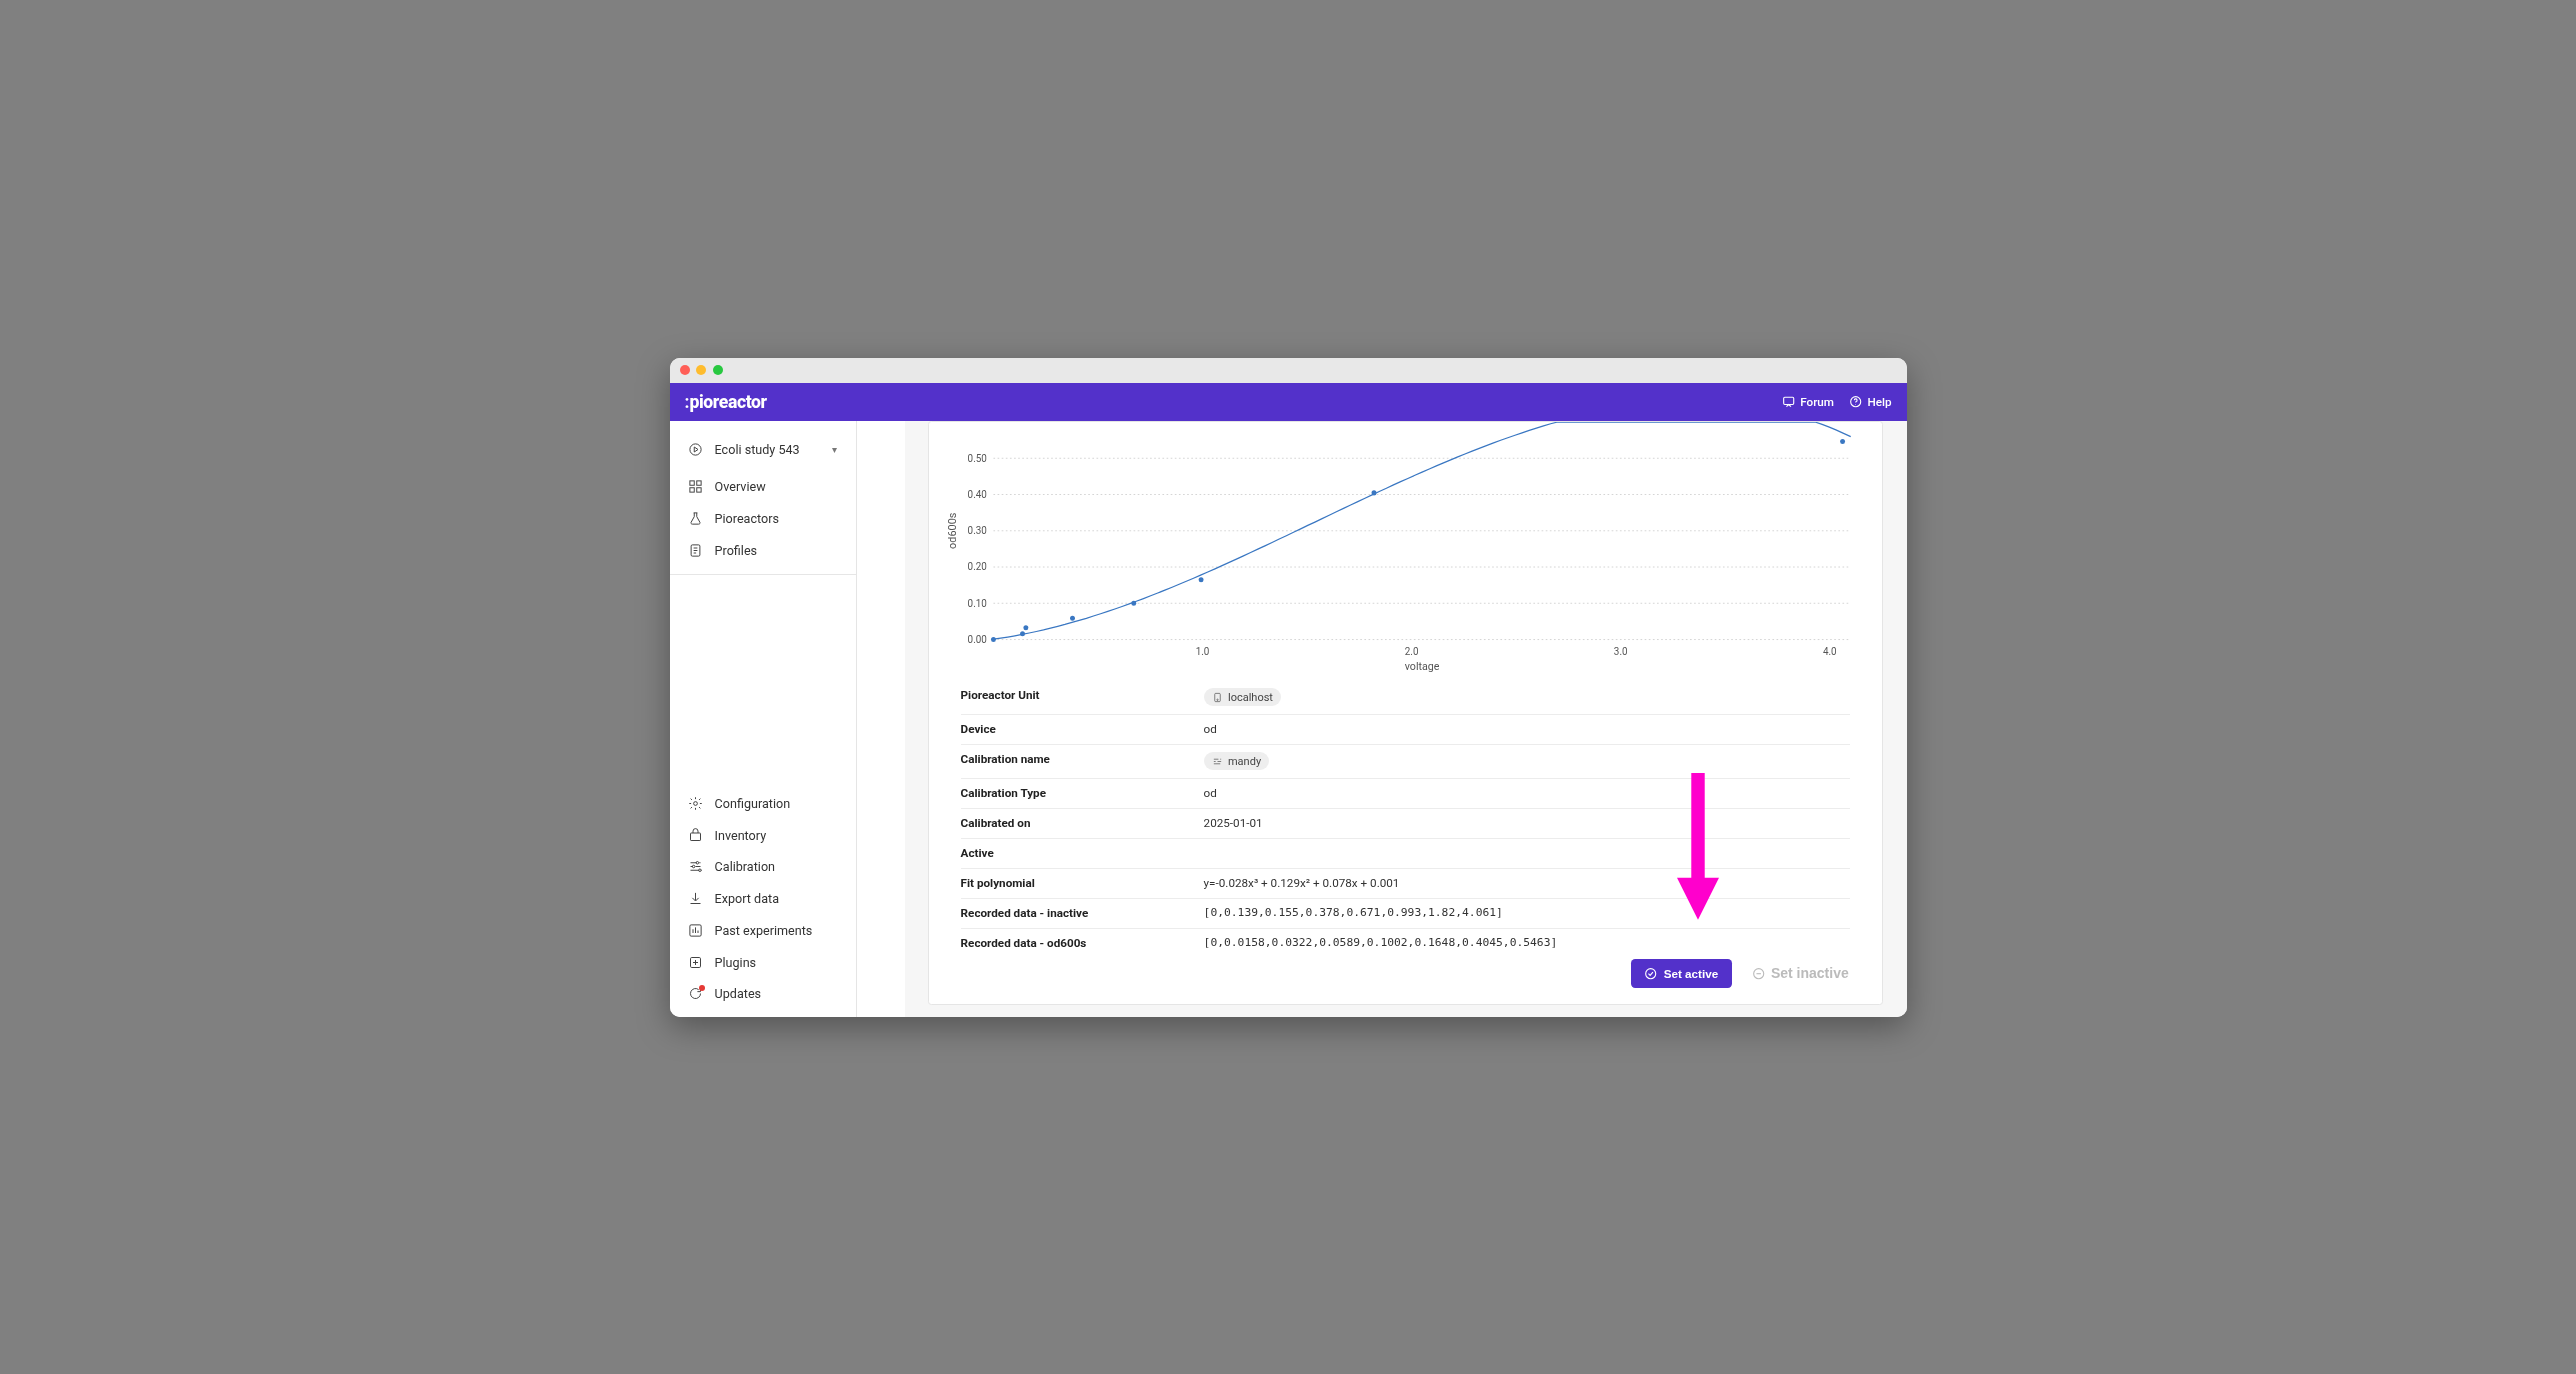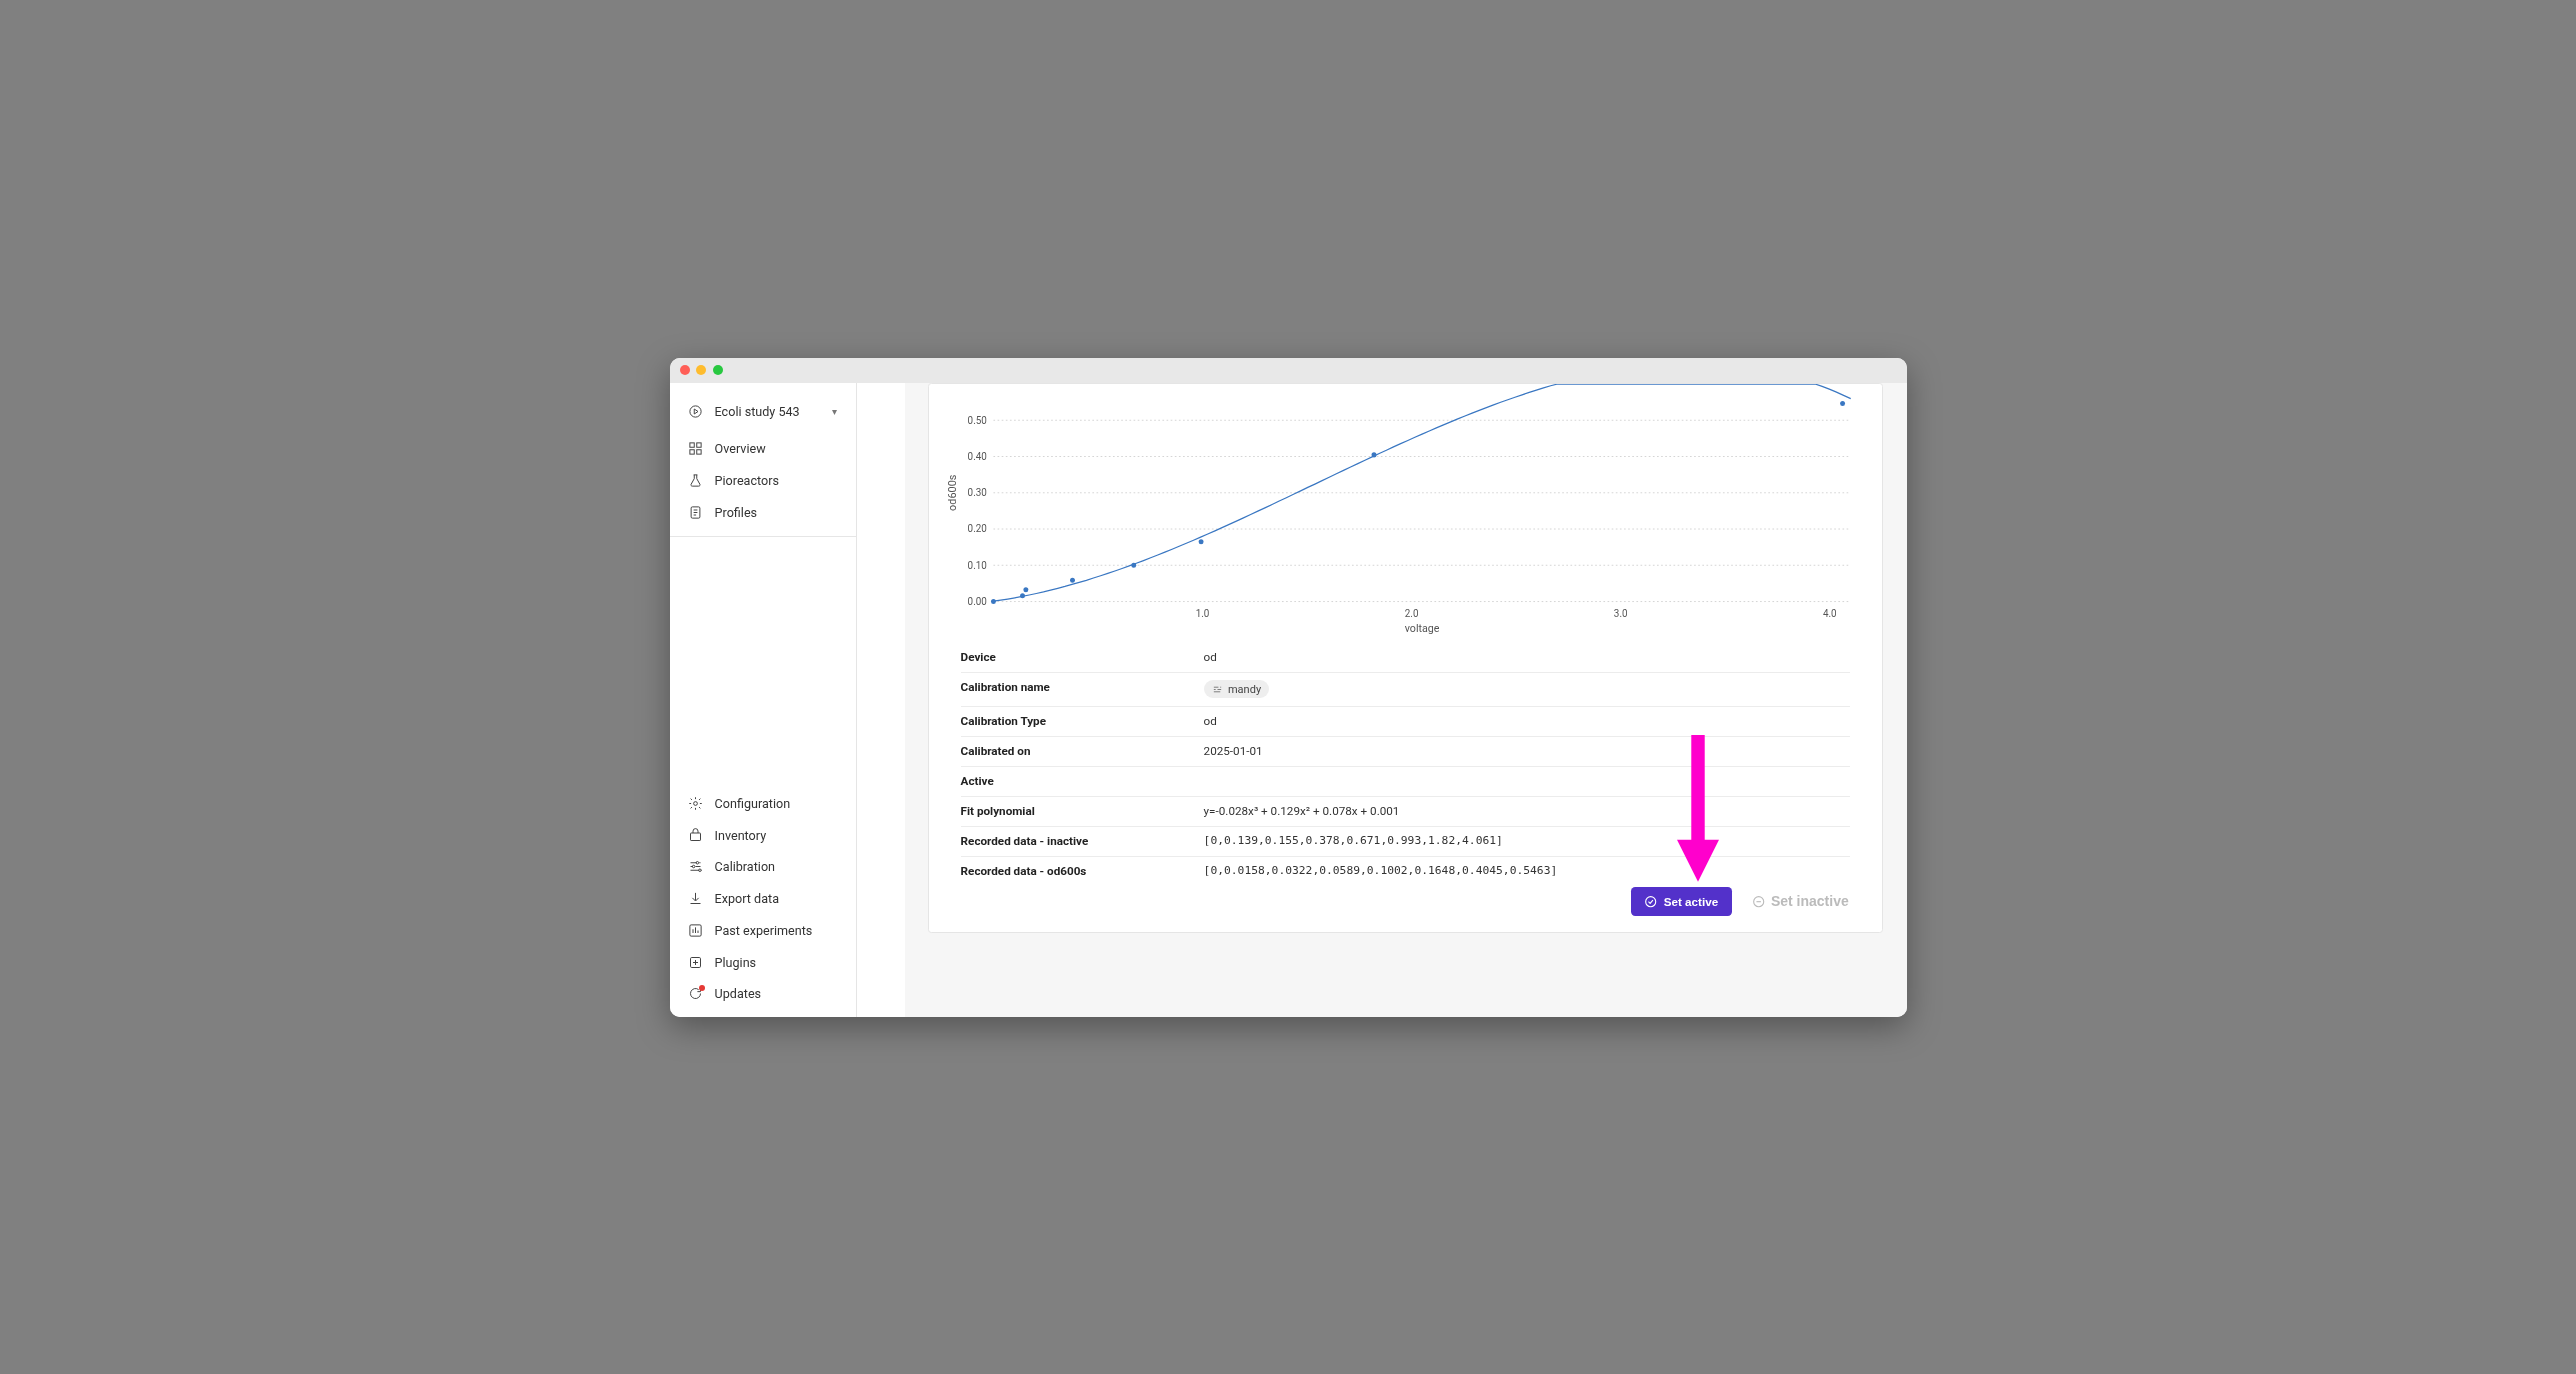--- a/index.html
+++ b/index.html
@@ -158,20 +158,41 @@
 <body>
 
 <div class="window">
 
   <div class="titlebar">
     <div class="traffic tl-red"></div>
     <div class="traffic tl-yellow"></div>
     <div class="traffic tl-green"></div>
   </div>
 
+  <div class="topbar">
+    <div class="logo">
+      <span class="logo-dots">:</span><span>pioreactor</span>
+    </div>
+    <div class="topbar-spacer"></div>
+    <div class="topbar-link">
+      <svg viewBox="0 0 24 24" width="13.4" height="13.4" stroke="#fff" fill="none" stroke-width="2">
+          <rect x="3" y="4" width="18" height="13" rx="2"></rect>
+          <path d="M8 21l4-4 4 4"></path>
+        </svg>
+      <span>Forum</span>
+    </div>
+    <div class="topbar-link">
+      <svg viewBox="0 0 24 24" width="13.4" height="13.4" stroke="#fff" fill="none" stroke-width="2">
+          <circle cx="12" cy="12" r="9"></circle>
+          <path d="M9.5 9.5a2.5 2.5 0 1 1 3.5 2.3c-.8.4-1 1-1 1.7"></path>
+          <circle cx="12" cy="17" r="0.8" fill="#fff" stroke="none"></circle>
+        </svg>
+      <span>Help</span>
+    </div>
+  </div>
 
   <div class="body">
     <div class="sidebar">
       <div class="side-item exp">
         <span class="side-icon">
             <svg viewBox="0 0 24 24">
               <circle cx="12" cy="12" r="9"></circle>
               <path d="M10 8l6 4-6 4z"></path>
             </svg>
           </span>
@@ -306,20 +327,30 @@
               <circle class="pt" cx="155.88292682926829" cy="234.47666666666666" r="3"></circle>
               <circle class="pt" cx="230.20487804878053" cy="216.57999999999998" r="3"></circle>
               <circle class="pt" cx="311.8829268292683" cy="188.58666666666664" r="3"></circle>
               <circle class="pt" cx="521.6585365853659" cy="84.71666666666667" r="3"></circle>
               <circle class="pt" cx="1090.1073170731709" cy="23.269999999999982" r="3"></circle>
             </svg>
         </div>
 
         <div class="details">
           <div class="drow">
+            <div class="dlabel">Pioreactor Unit</div>
+            <div class="dval"><span class="chip">
+                  <svg viewBox="0 0 24 24">
+                    <rect x="6" y="3" width="12" height="18" rx="2"></rect>
+                    <circle cx="12" cy="17" r="1.5"></circle>
+                  </svg>
+                  <span>localhost</span>
+                </span></div>
+          </div>
+          <div class="drow">
             <div class="dlabel">Device</div>
             <div class="dval">od</div>
           </div>
           <div class="drow">
             <div class="dlabel">Calibration name</div>
             <div class="dval"><span class="chip">
                   <svg viewBox="0 0 24 24">
                     <path d="M4 7h10M18 7h2M4 12h4M12 12h8M4 17h14"></path>
                   </svg>
                   <span>mandy</span>

